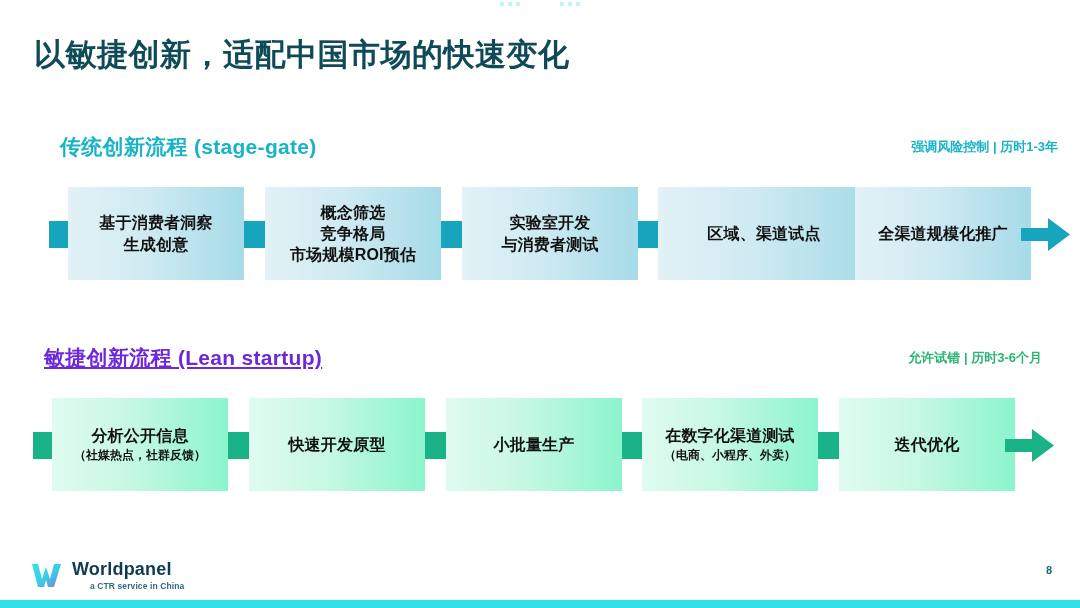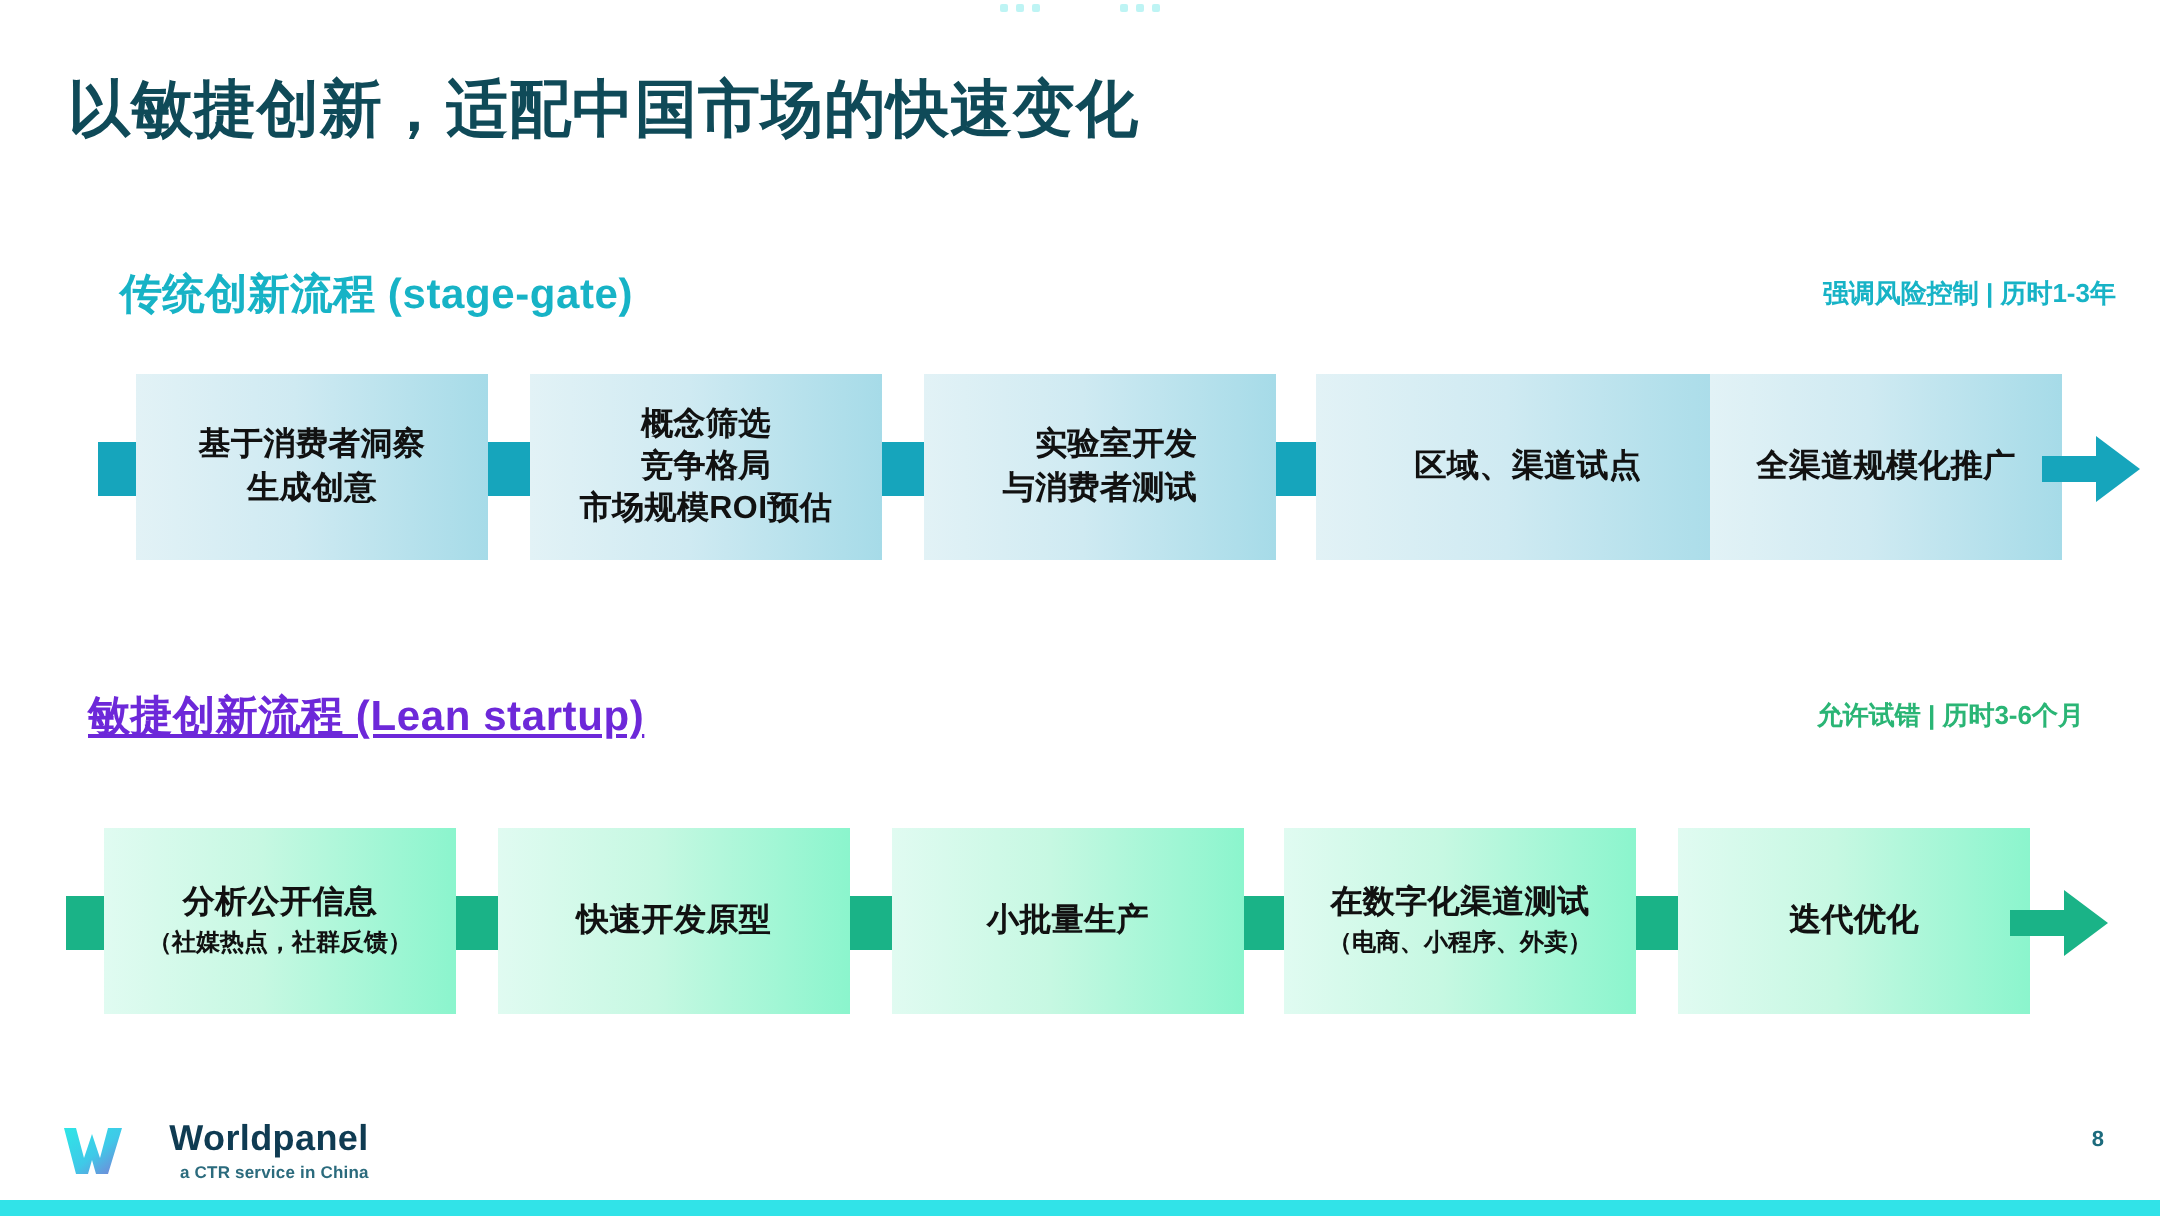--- a/index.html
+++ b/index.html
@@ -64,21 +64,21 @@
   }
 
   
   .arrow{position:absolute;top:30px;width:50px;height:35px;}
   .arrow svg{display:block;width:50px;height:35px;}
 
   
   .footer-logo{position:absolute;left:30px;bottom:18px;display:flex;align-items:flex-start;}
   .logo-mark{width:34px;height:30px;margin-right:8px;flex:none;}
   .logo-text-wrap{display:flex;flex-direction:column;line-height:1;}
-  .logo-word{font-size:18px;font-weight:700;color:#0f3b52;letter-spacing:.2px;text-align:right;}
+  .logo-word{font-size:18px;font-weight:700;color:#0f3b52;letter-spacing:.2px;}
   .logo-tag{font-size:8.5px;font-weight:600;color:#2b6b7d;margin-top:4px;margin-left:18px;letter-spacing:.1px;}
 
   .page-number{
     position:absolute;right:28px;bottom:32px;
     font-size:11px;font-weight:700;color:#1d6b7d;
   }
   .bottom-bar{position:absolute;left:0;bottom:0;width:1080px;height:8px;background:#31e3e8;}
 </style>
 </head>
 <body>
@@ -111,21 +111,21 @@
 
       <div class="stepbox" style="left:52px;width:176px;">
         <div class="step-main">基于消费者洞察
 生成创意</div>
       </div>
       <div class="stepbox" style="left:249px;width:176px;">
         <div class="step-main">概念筛选
 竞争格局
 市场规模ROI预估</div>
       </div>
-      <div class="stepbox" style="left:446px;width:176px;text-align:right;">
+      <div class="stepbox" style="left:446px;width:176px;">
         <div class="step-main">实验室开发
 与消费者测试</div>
       </div>
       <div class="stepbox" style="left:642px;width:212px;">
         <div class="step-main">区域、渠道试点</div>
       </div>
       <div class="stepbox" style="left:839px;width:176px;">
         <div class="step-main">全渠道规模化推广</div>
       </div>
 
@@ -136,21 +136,21 @@
       </div>
     </div>
   </div>
 
   <div class="section s-lean" style="top:344px;">
     <div class="section-head">
       <div class="section-title">敏捷创新流程 (Lean startup)</div>
       <div class="section-note">允许试错 | 历时3-6个月</div>
     </div>
 
-    <div class="flow" style="top:70px;">
+    <div class="flow" style="top:54px;">
       <div class="connector" style="left:33px;"></div>
       <div class="connector" style="left:228px;"></div>
       <div class="connector" style="left:425px;"></div>
       <div class="connector" style="left:622px;"></div>
       <div class="connector" style="left:818px;"></div>
 
       <div class="stepbox" style="left:52px;width:176px;">
         <div class="step-main">分析公开信息</div>
         <div class="step-sub">（社媒热点，社群反馈）</div>
       </div>

